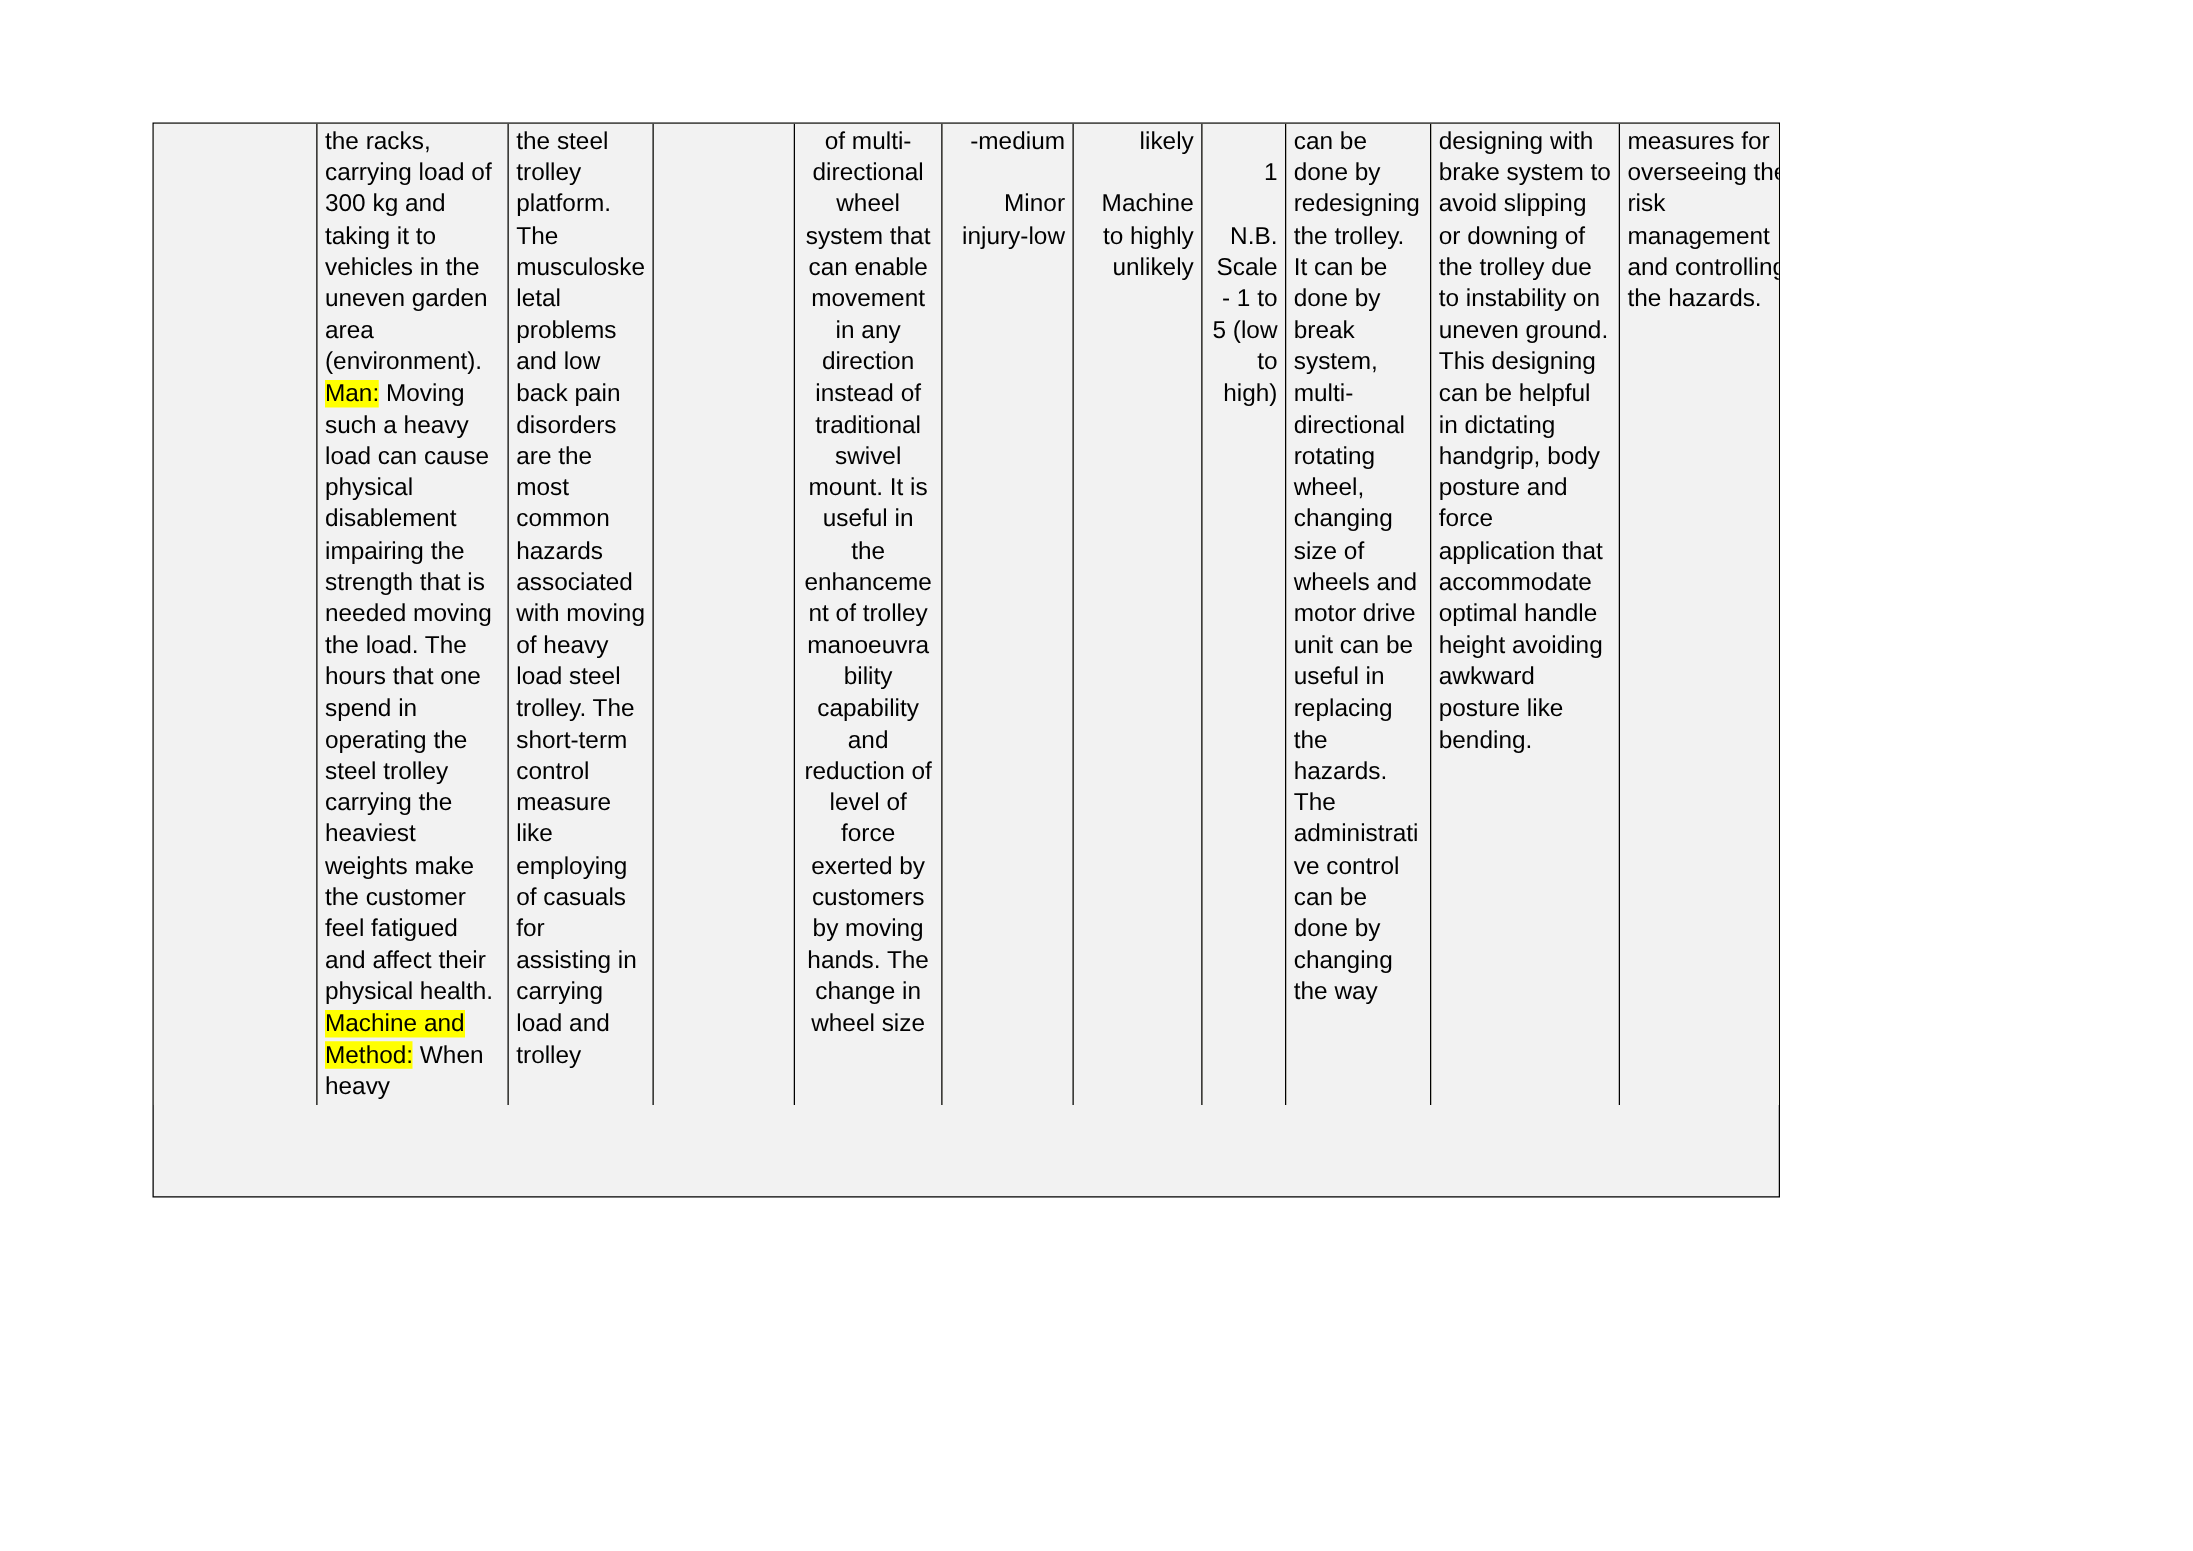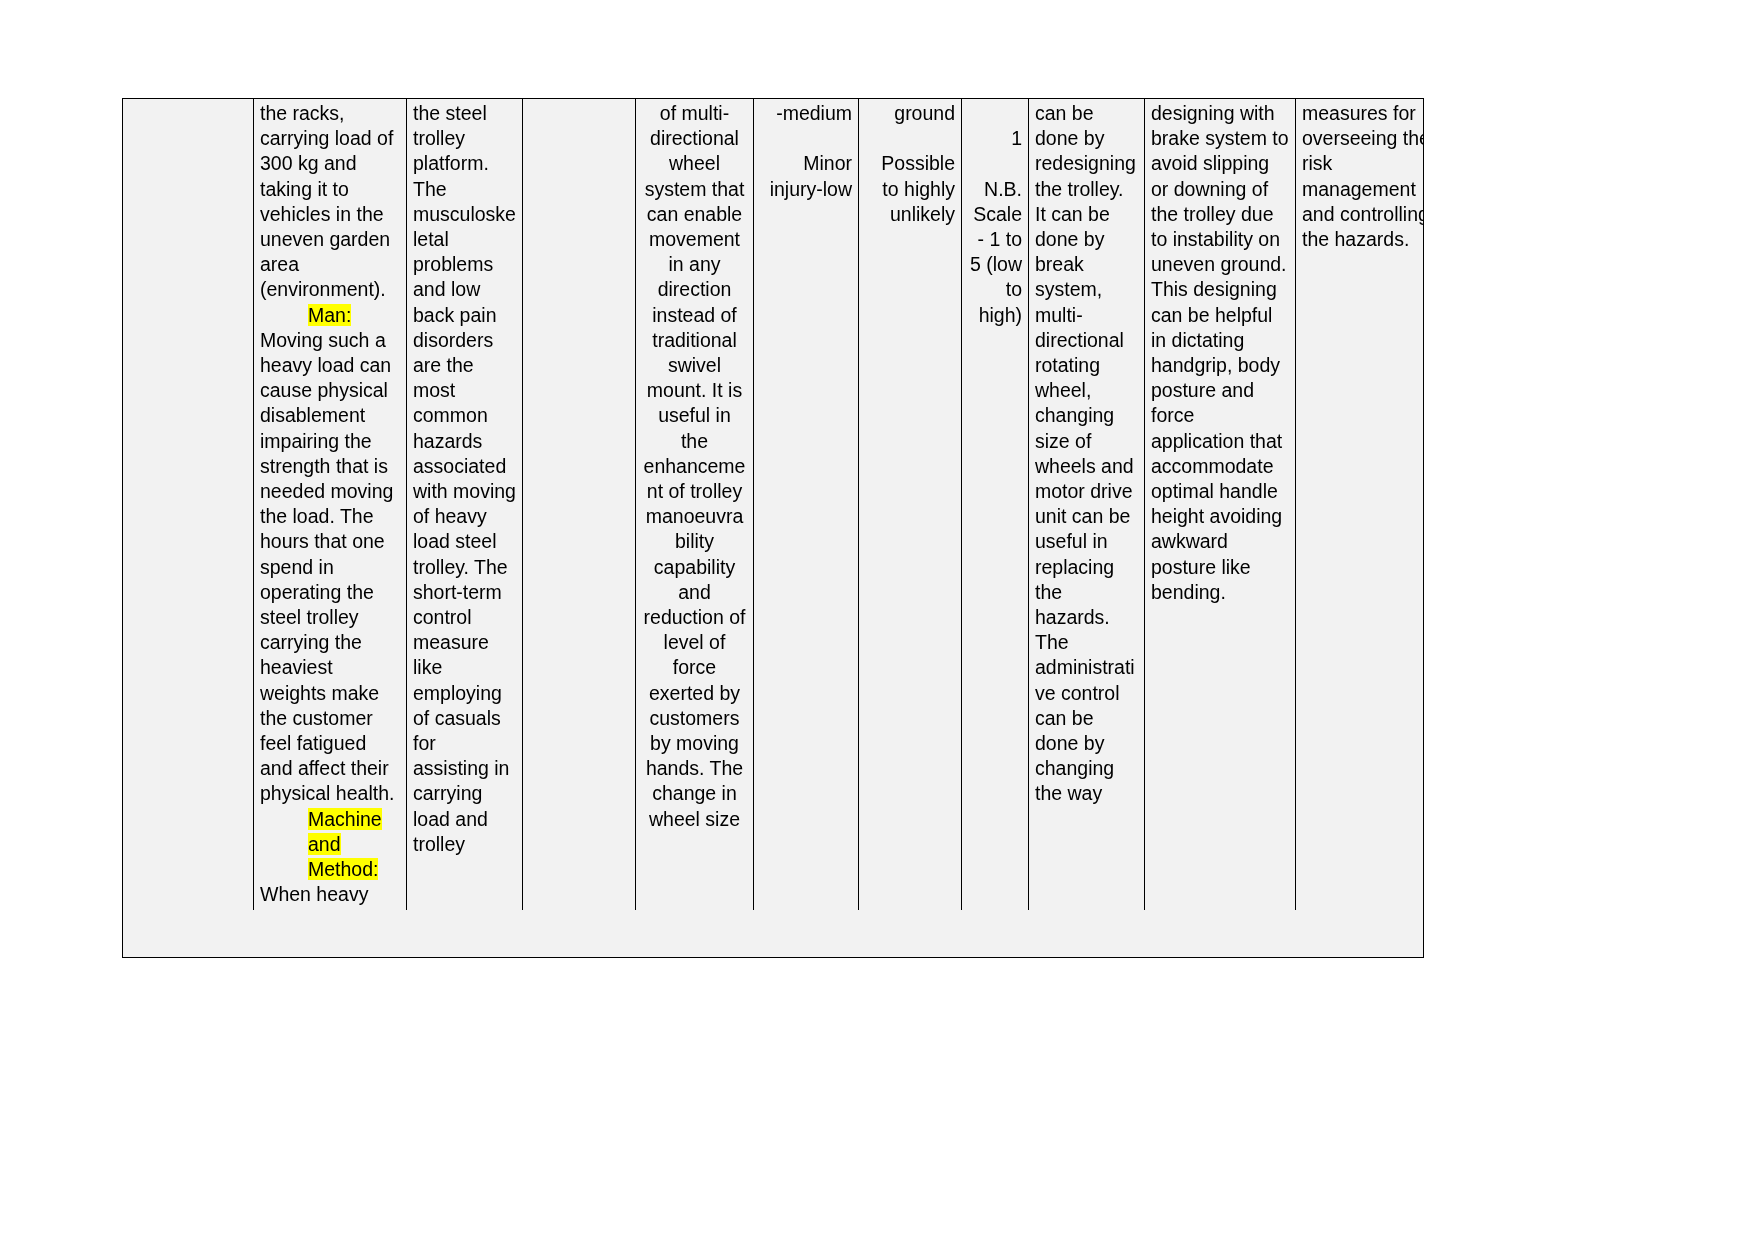--- a/index.html
+++ b/index.html
@@ -74,21 +74,20 @@
   .c10 { width: 137px; }
 
   .red {
     color: #ff0000;
     text-align: right;
   }
 
   .hl {
     background-color: #ffff00;
     box-decoration-break: clone;
-    margin-left: 48px;
     -webkit-box-decoration-break: clone;
   }
 
   .blankline {
     display: block;
     height: 25.2px;
   }
 </style>
 </head>
 <body>
@@ -121,23 +120,23 @@
             <span>of multi-directional wheel system that can enable movement in any direction instead of traditional swivel mount. It is useful in the enhancement of trolley manoeuvrability capability and reduction of level of force exerted by customers by moving hands. The change in wheel size</span>
           </td>
 
           <td class="c5 red">
             <span>-medium</span>
             <span class="blankline"></span>
             <span>Minor injury-low</span>
           </td>
 
           <td class="c6 red">
-            <span>ground</span>
+            <span>likely</span>
             <span class="blankline"></span>
-            <span>Possible to highly unlikely</span>
+            <span>Machine to highly unlikely</span>
           </td>
 
           <td class="c7 red">
             <span class="blankline"></span>
             <span>1</span>
             <span class="blankline"></span>
             <span>N.B. Scale- 1 to 5 (low to high)</span>
           </td>
 
           <td class="c8">

